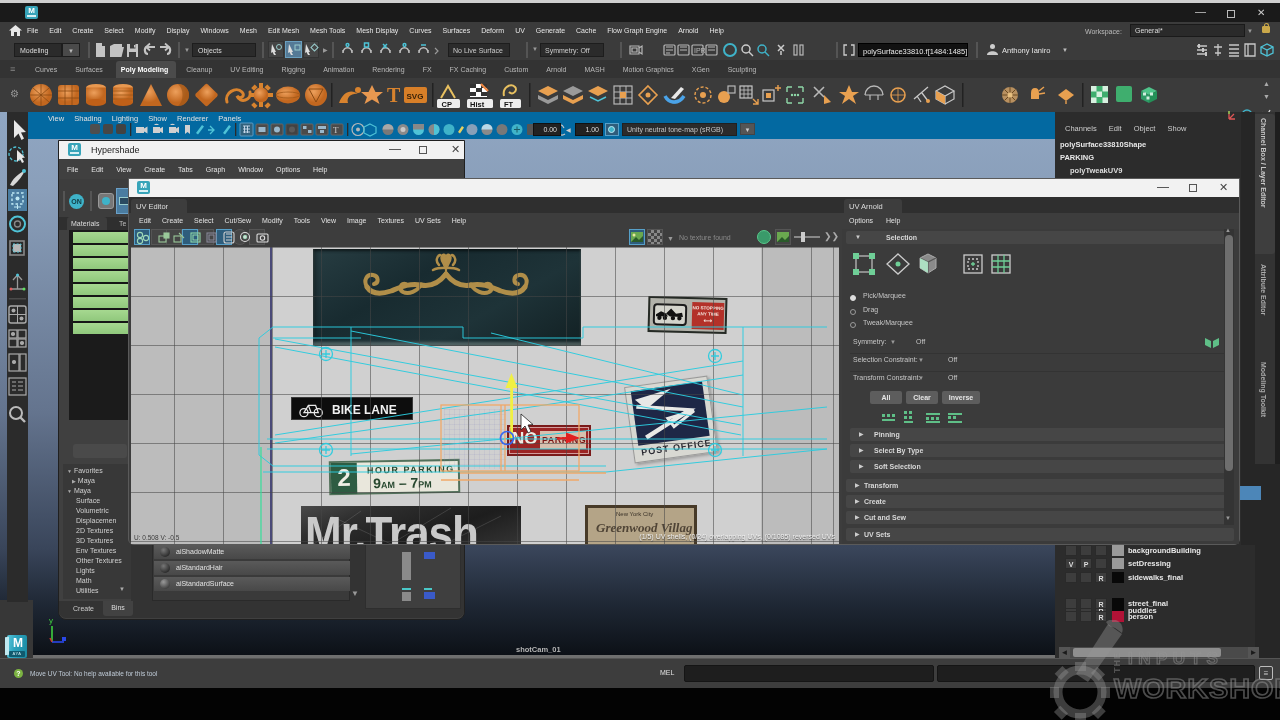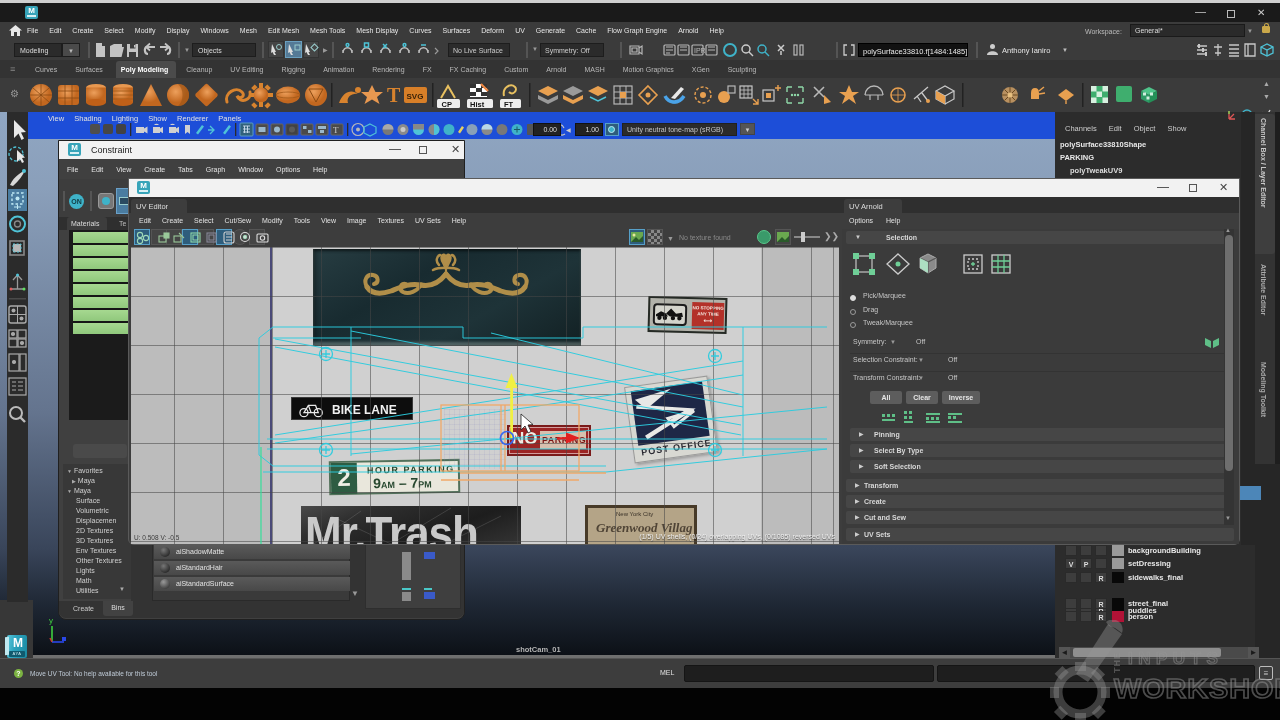--- a/index.html
+++ b/index.html
@@ -339,21 +339,21 @@
           </g>
         </g>
     </g>
   </svg>
   <div class="abs txt" style="left:1263px;top:2px;color:#aaa;font-size:7px;">▲</div>
   <div class="abs txt" style="left:1263px;top:15px;color:#aaa;font-size:7px;">▼</div>
 </div>
 
 <div class="abs" style="left:0;top:112px;width:1055px;height:546px;background:linear-gradient(to bottom,#90a6c2 0%,#8a9fba 14%,#64748e 55%,#39455a 80%,#1f2835 90%,#0b0f15 100%);"></div>
 
-<div class="abs" style="left:28px;top:112px;width:1192px;height:27px;background:#1d4ed8;">
+<div class="abs" style="left:28px;top:112px;width:1192px;height:27px;background:#0369a1;">
   <div class="abs txt" style="left:20px;top:2px;color:#e0e0e0;font-size:7.5px;word-spacing:8px;">View Shading Lighting Show Renderer Panels</div>
   <div id="panelicons">
     <svg class="abs" style="left:62px;top:10px;" width="540" height="15" viewBox="0 0 540 15">
       <g>
         <rect x="0" y="2" width="10" height="10" rx="2" fill="#4e4e4e"></rect>
           <rect x="13" y="2" width="10" height="10" rx="2" fill="#464646"></rect>
           <rect x="26" y="2" width="10" height="10" rx="2" fill="#424242"></rect>
         <rect x="40" y="1" width="1.3" height="13" fill="#2a2a2a"></rect>
         <g fill="#d0d0d0">
             <path d="M46 5 h8 v6 h-8 z M54 6.5 l3.5 -2 v7 l-3.5 -2 z"></path>
@@ -593,21 +593,21 @@
     <text x="5" y="9" fill="#3fd03f" font-size="8" font-family="Liberation Sans">y</text>
   </svg>
 </div>
 
 <div class="abs" style="left:58px;top:140px;width:407px;height:480px;background:#404040;border:1px solid #202020;border-radius:0 0 8px 8px;z-index:5;" id="hypershade">
   <div class="abs" style="left:0;top:0;width:405px;height:18px;background:#f2f2f2;">
     <div class="abs" style="left:9px;top:2px;width:13px;height:13px;background:#37a4b9;border-radius:2px;">
       <div class="abs" style="left:0;top:1px;width:13px;height:7px;color:#fff;font-size:8px;font-weight:bold;line-height:7px;text-align:center;">M</div>
       <div class="abs" style="left:2px;top:9px;width:9px;height:2px;background:#d8f0f4;"></div>
     </div>
-    <div class="abs txt" style="left:32px;top:4px;color:#222;font-size:9px;">Constraint</div>
+    <div class="abs txt" style="left:32px;top:4px;color:#222;font-size:9px;">Hypershade</div>
     <div class="abs txt" style="left:330px;top:1px;color:#444;font-size:12px;">—</div>
     <div class="abs" style="left:360px;top:5px;width:8px;height:8px;border:1px solid #555;"></div>
     <div class="abs txt" style="left:392px;top:2px;color:#444;font-size:11px;">✕</div>
   </div>
   <div class="abs txt" style="left:8px;top:25px;color:#e4e4e4;font-size:7px;word-spacing:11px;">File Edit View Create Tabs Graph Window Options Help</div>
 
   <div id="hyper-left">
 
     <div class="abs" style="left:0;top:38px;width:405px;height:38px;background:#3d3d3d;"></div>
     <div class="abs" style="left:10px;top:53px;width:15px;height:15px;border-radius:50%;background:#3fb3c9;color:#103a42;font-size:7px;font-weight:bold;text-align:center;line-height:15px;">ON</div>

